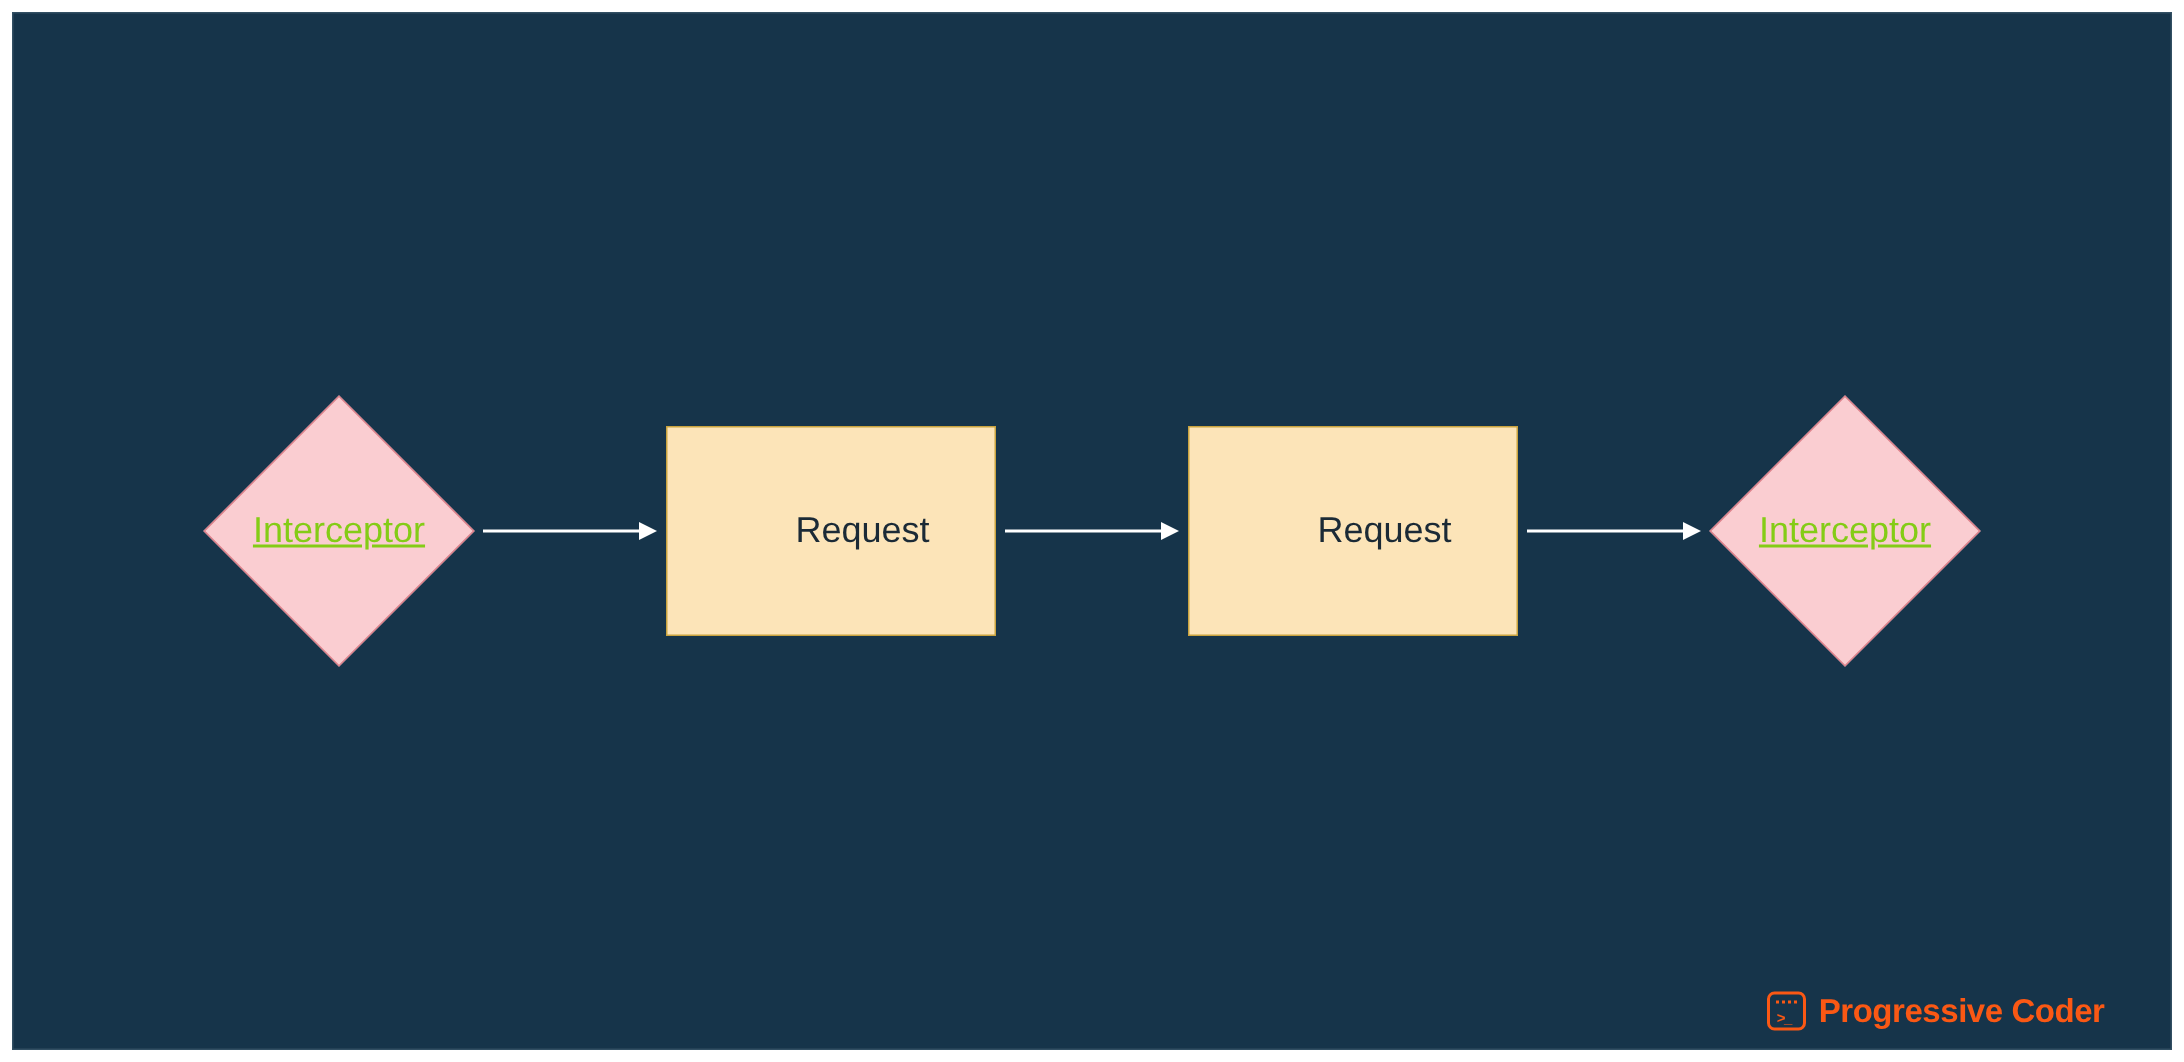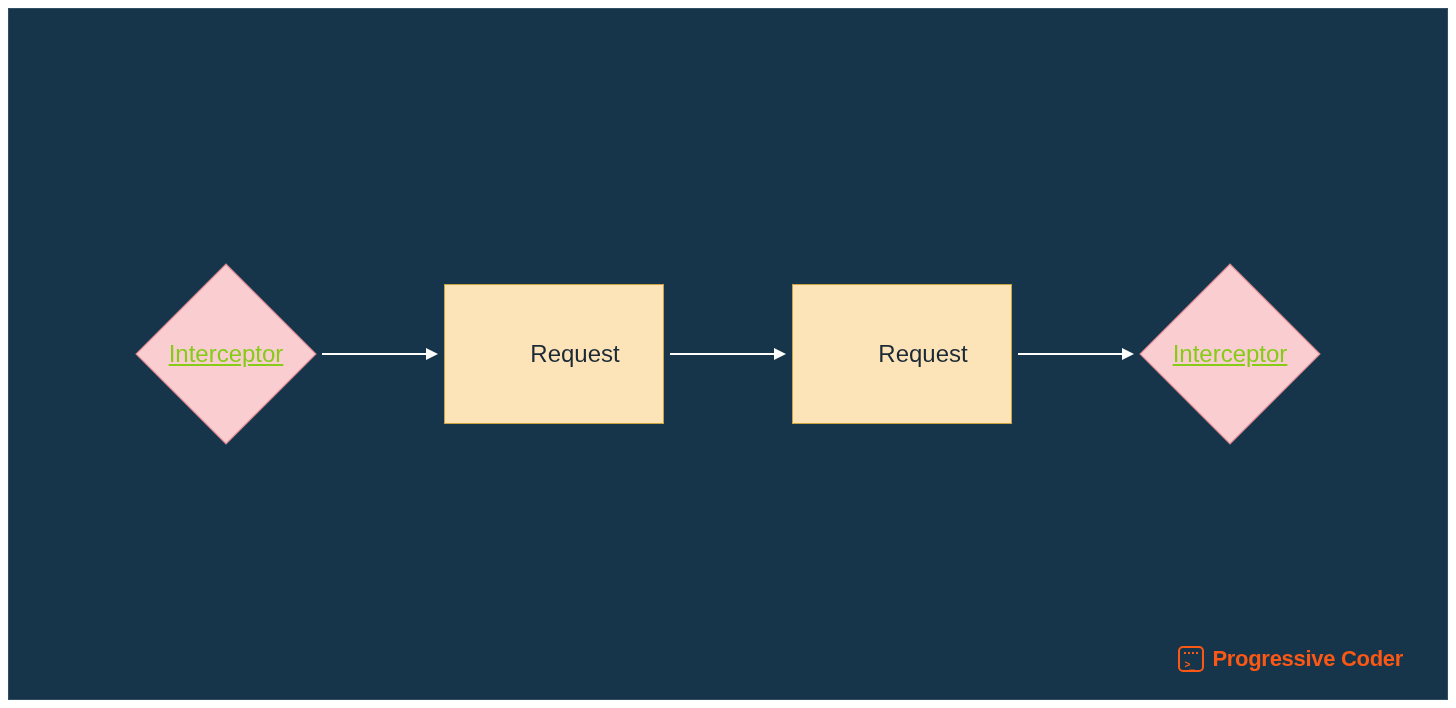--- a/index.html
+++ b/index.html
@@ -66,21 +66,21 @@
   .arrow {
     width: 120px;
     height: 20px;
     display: flex;
     align-items: center;
     margin: 0 4px;
   }
   .arrow svg { width: 100%; height: 100%; }
   .logo {
     position: absolute;
-    bottom: 27px;
+    bottom: 12px;
     right: 44px;
     display: flex;
     align-items: center;
     gap: 8px;
   }
   .logo-icon {
     width: 26px;
     height: 26px;
     border: 2px solid #fa5814;
     border-radius: 5px;

